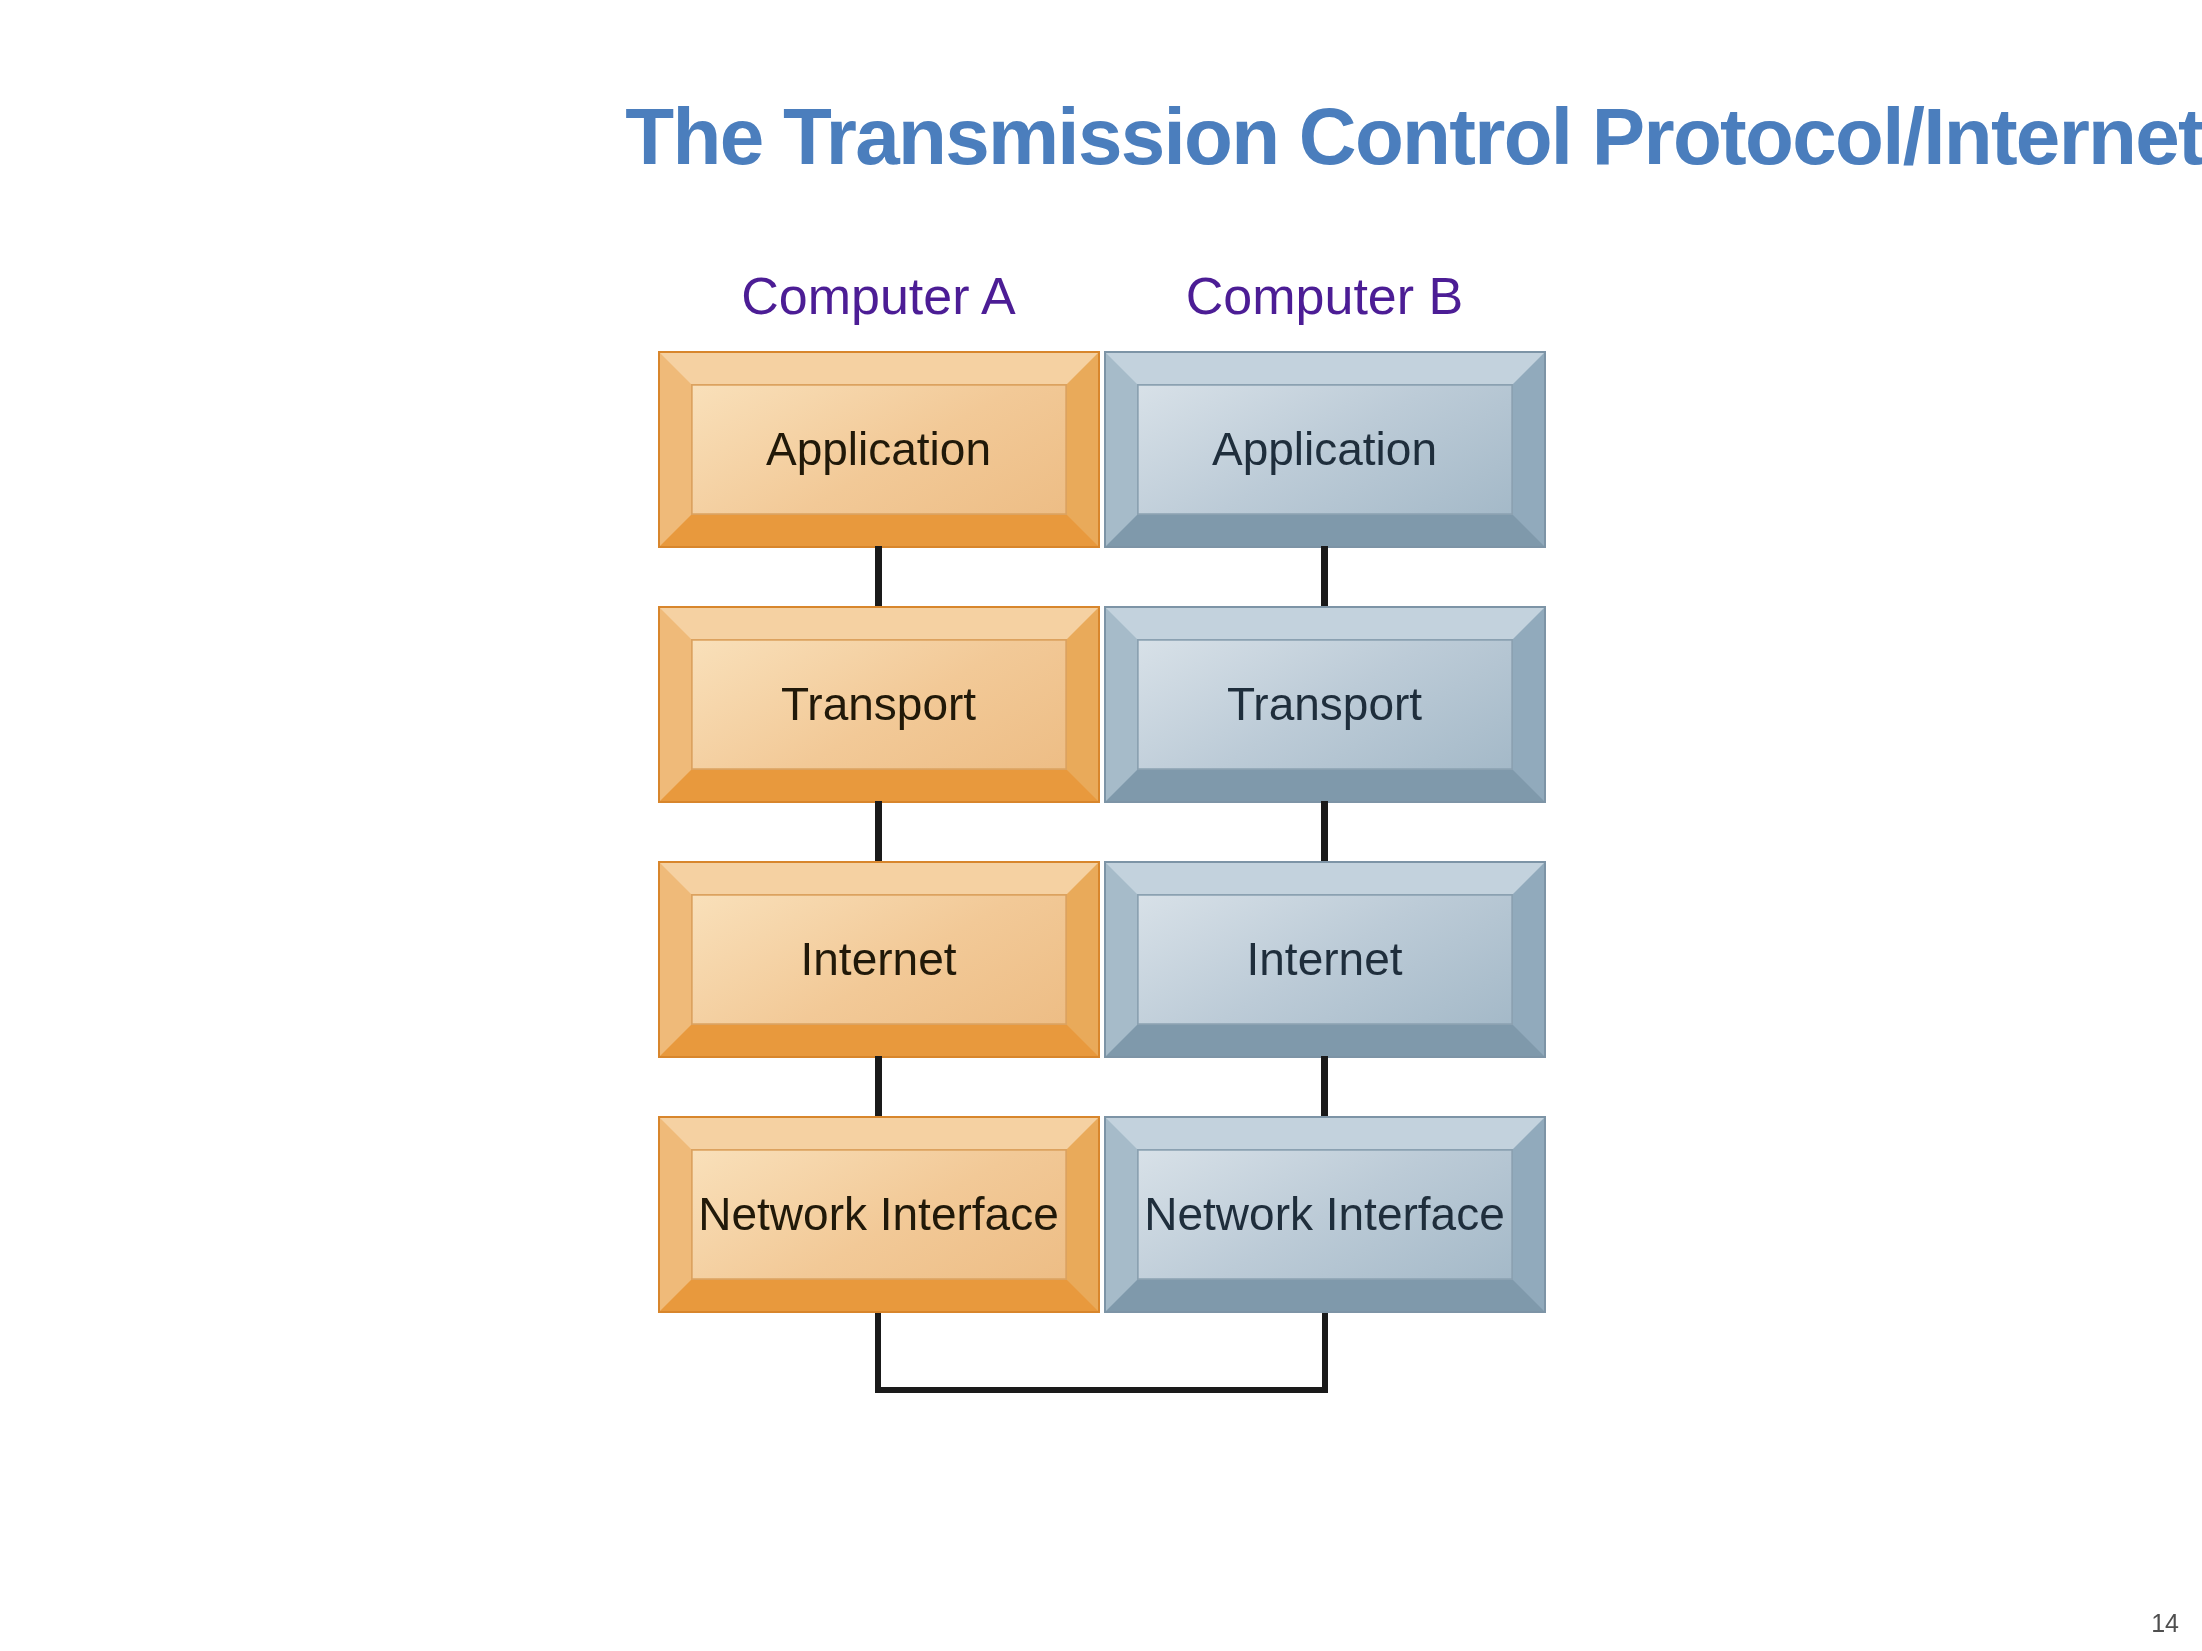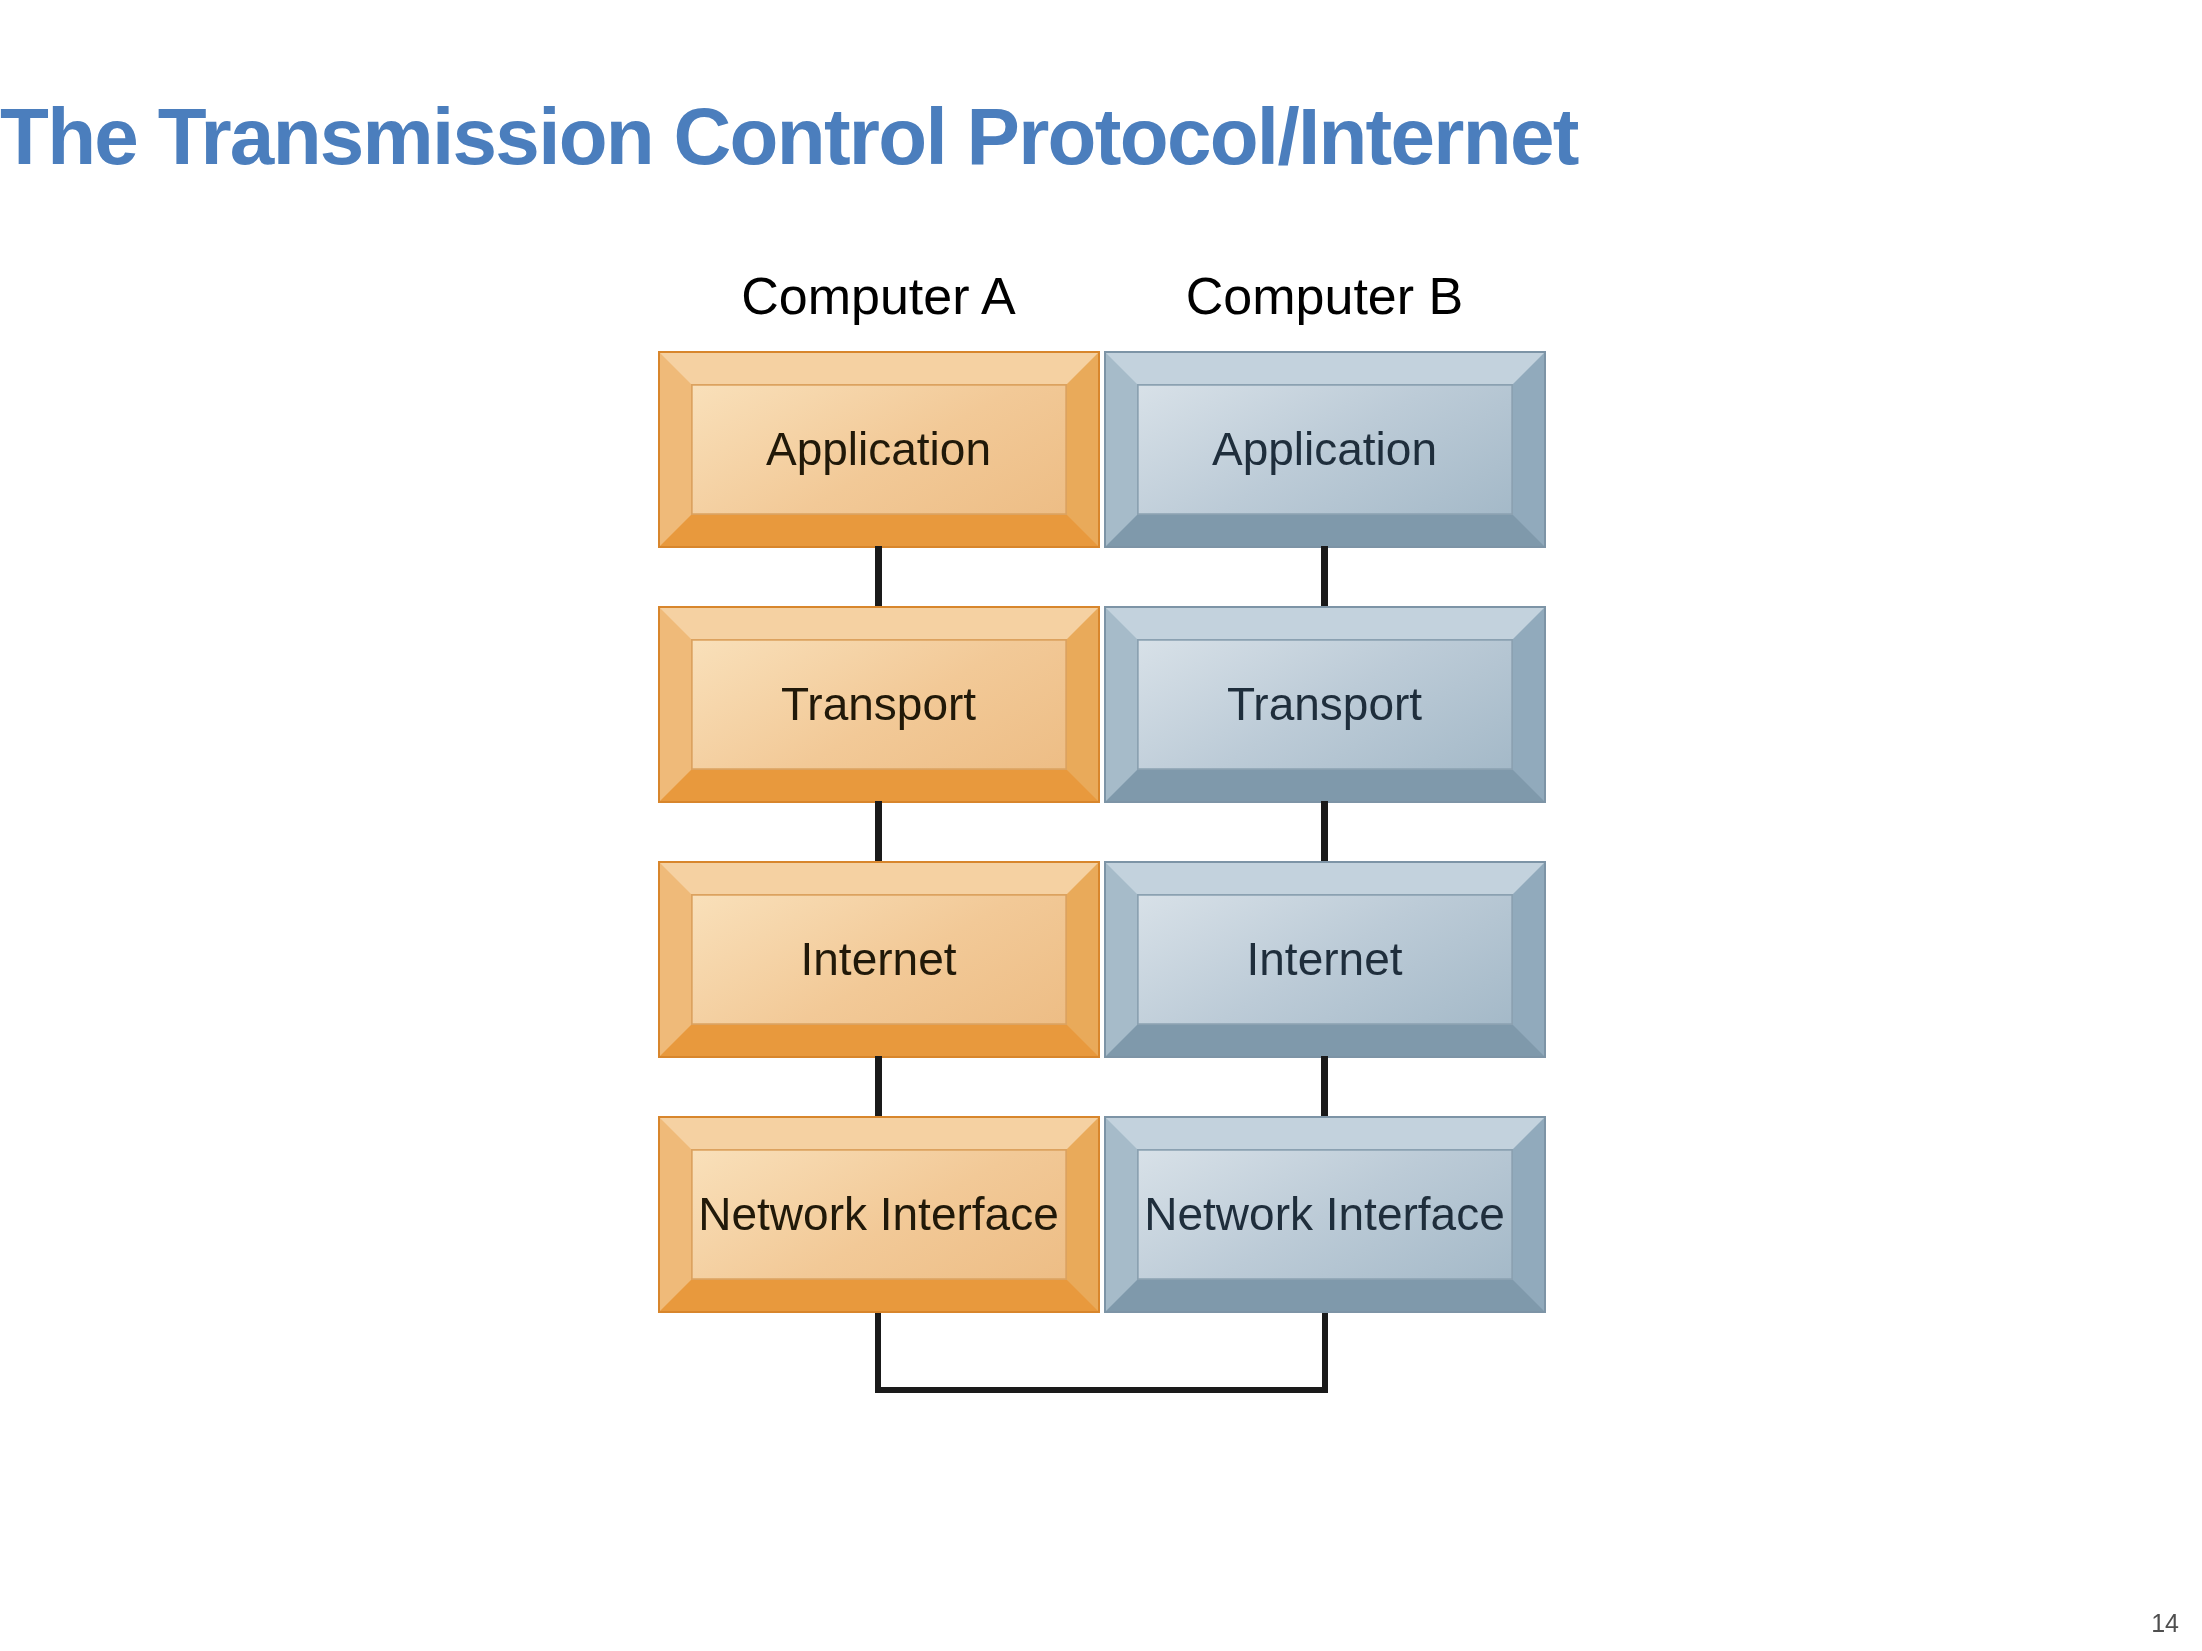--- a/index.html
+++ b/index.html
@@ -9,21 +9,21 @@
     height: 1652px;
     background: #ffffff;
     font-family: "Liberation Sans", sans-serif;
     overflow: hidden;
   }
 
   
   .title {
     margin: 0;
     padding-top: 79px;
-    text-align: left;
+    text-align: right;
     font-size: 80px;
     font-weight: 700;
     line-height: 1.45;
     letter-spacing: -1.7px;
     color: #4b7ebd;
   }
   .title .tline { display: block; }
 
   
   .diagram { margin-top: 72px; }
@@ -34,21 +34,21 @@
   }
   .column {
     width: 366px;
     display: flex;
     flex-direction: column;
     align-items: center;
   }
   .col-label {
     font-size: 52px;
     line-height: 1.15;
-    color: #000000;
+    color: #4c1d95;
     margin-bottom: 26px;
     white-space: nowrap;
   }
 
   
   .box {
     width: 438px;
     height: 193px;
     box-sizing: border-box;
     border: 31px solid;

